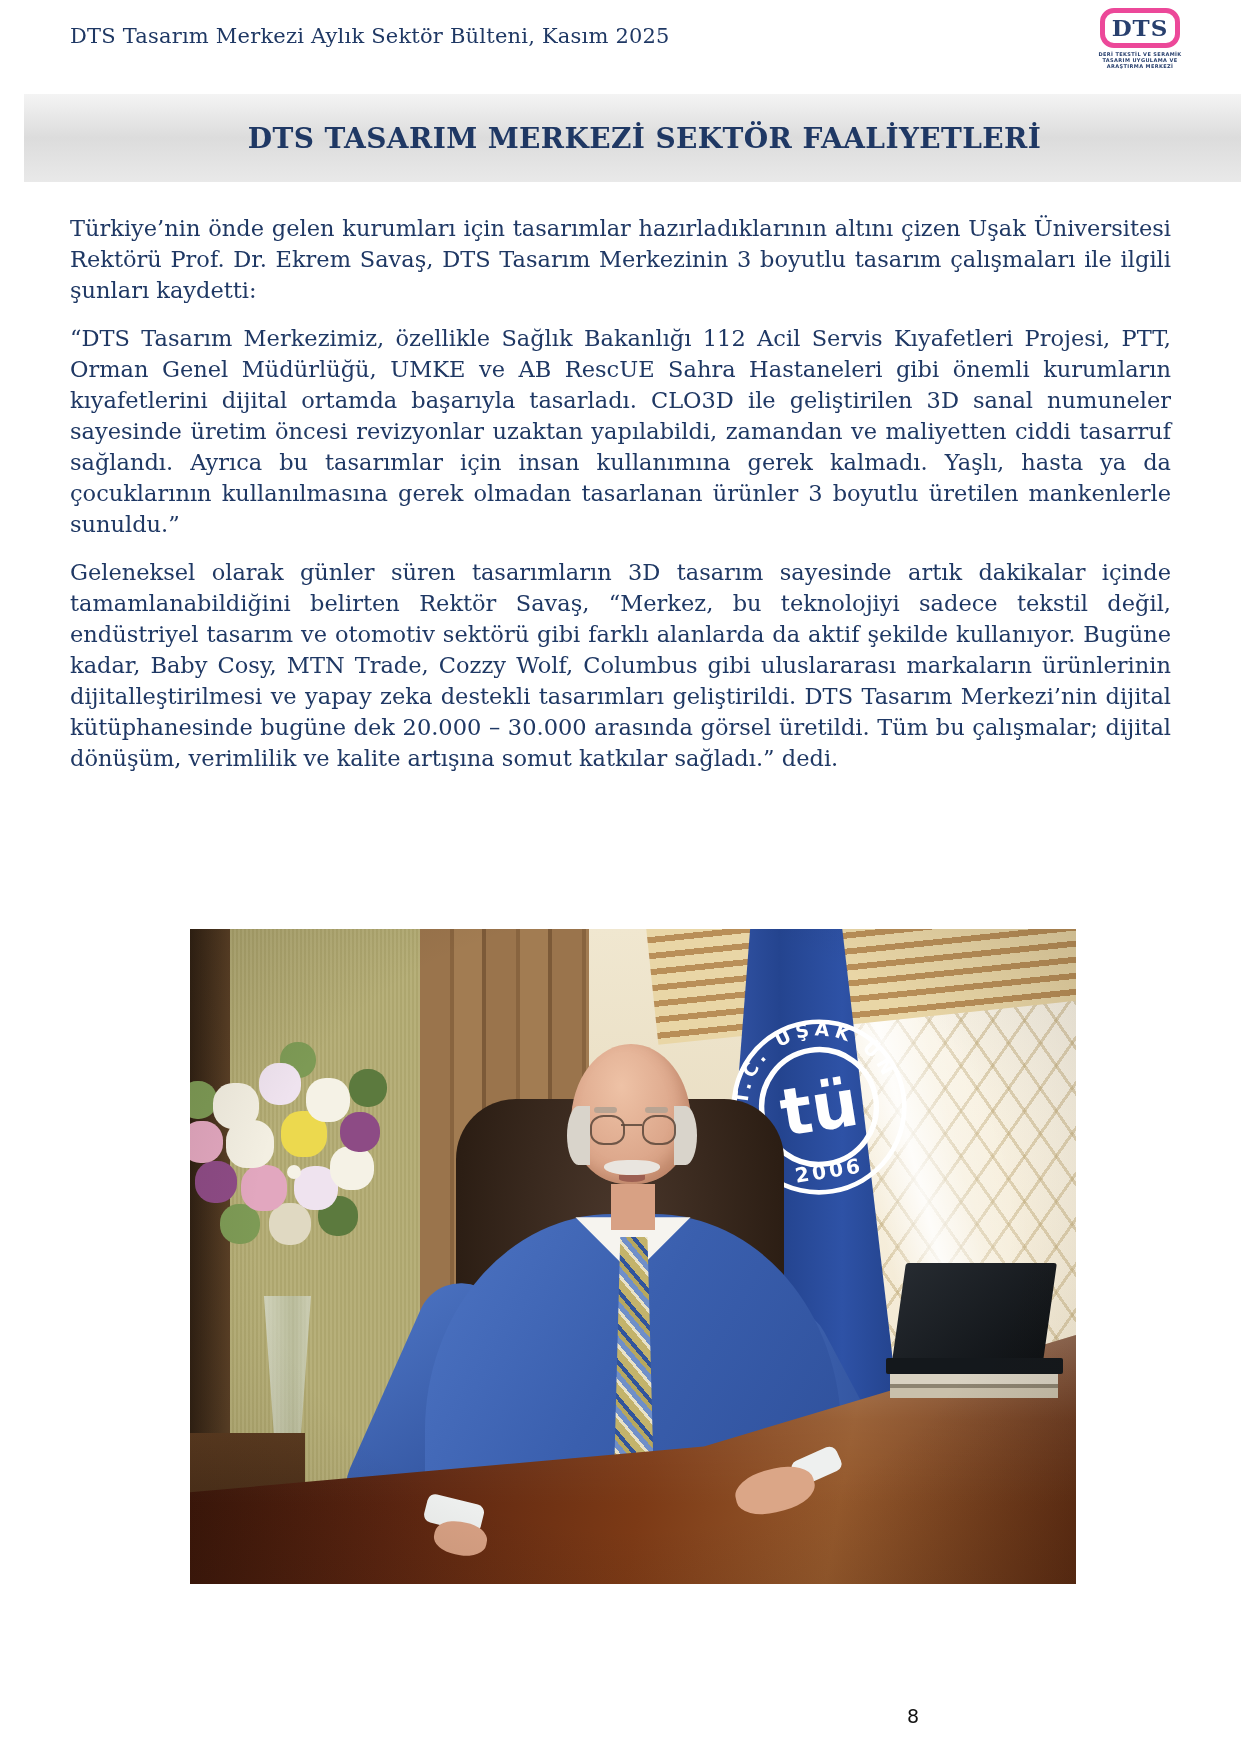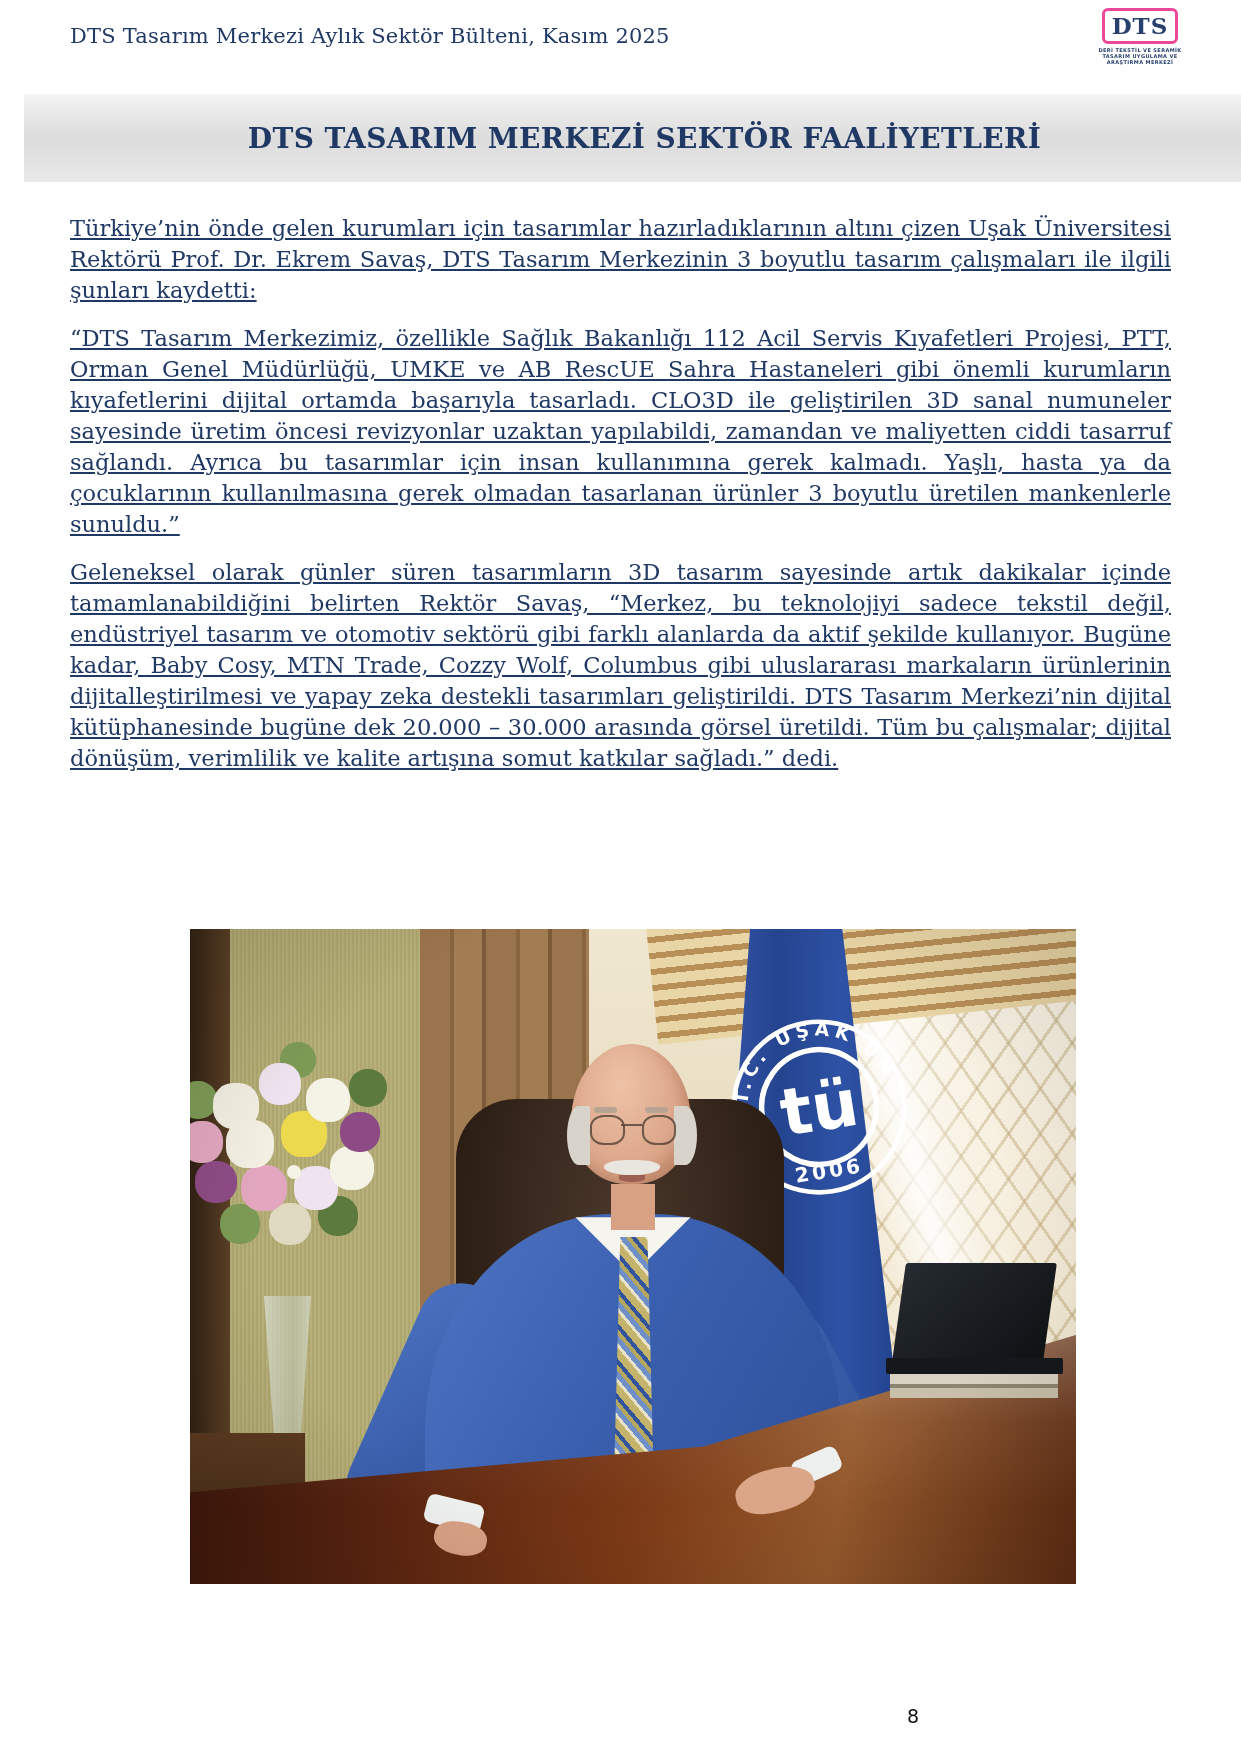--- a/index.html
+++ b/index.html
@@ -1,33 +1,33 @@
 <!DOCTYPE html>
 <html lang="tr"><head>
 <meta charset="utf-8">
 <style>
   html,body{margin:0;padding:0;width:1241px;height:1755px;overflow:hidden;background:#ffffff;}
   .page{position:relative;width:985px;height:1755px;background:#ffffff;font-family:"DejaVu Serif",serif;}
 
   
   .hdr-title{position:absolute;left:70px;top:24px;font-size:21px;color:#1f3864;letter-spacing:.2px;}
   .logo{position:absolute;left:1098px;top:8px;width:84px;text-align:center;color:#28406e;}
-  .logo-mark{display:inline-block;border:3px solid #ec4899;border-radius:6px;padding:0 7px;font-weight:bold;font-size:23px;line-height:30px;font-family:"DejaVu Serif",serif;letter-spacing:1px;}
+  .logo-mark{display:inline-block;border:5px solid #ec4899;border-radius:14px;padding:0 7px;font-weight:bold;font-size:23px;line-height:30px;font-family:"DejaVu Serif",serif;letter-spacing:1px;}
   .logo-caption{margin-top:3px;font-family:"DejaVu Sans",sans-serif;font-size:5px;line-height:6px;font-weight:bold;letter-spacing:.4px;}
 
   
   .title-band{position:absolute;left:0;top:94px;width:1241px;height:88px;
     background:linear-gradient(180deg,#f4f4f4 0%,#dcdcdc 50%,#e9e9e9 100%);
     display:flex;align-items:center;justify-content:center;margin-left:24px;}
   .title-band h1{margin:0;font-size:28px;font-weight:bold;color:#1f3864;letter-spacing:.4px;}
 
   
   .content{position:absolute;left:70px;top:213px;width:1101px;}
   .content p{margin:0 0 17px 0;font-size:22.5px;line-height:31px;color:#1f3864;
-    text-align:justify;text-justify:inter-word;text-decoration:underline;}
+    text-align:justify;text-justify:inter-word;}
 
   
   .photo{position:absolute;left:150px;top:913px;width:886px;height:655px;overflow:hidden;background:#b3ab72;}
   .photo *{position:absolute;}
   .ph-wall-left{left:0;top:0;width:30%;height:100%;
     background:repeating-linear-gradient(90deg,rgba(255,255,255,.06) 0 2px,rgba(0,0,0,.03) 2px 4px),#b3ab72;}
   .ph-trim-left{left:0;top:0;width:4.5%;height:100%;background:linear-gradient(90deg,#2f2013,#5a4026);}
   .ph-wood{left:26%;top:0;width:34%;height:100%;
     background:repeating-linear-gradient(90deg,#9a744c 0 30px,#88643f 30px 34px,#a27c52 34px 62px,#7c5a38 62px 66px);}
   .ph-cream{left:45%;top:0;width:18%;height:80%;background:linear-gradient(180deg,#f0e7d0,#e0d2b2);}

